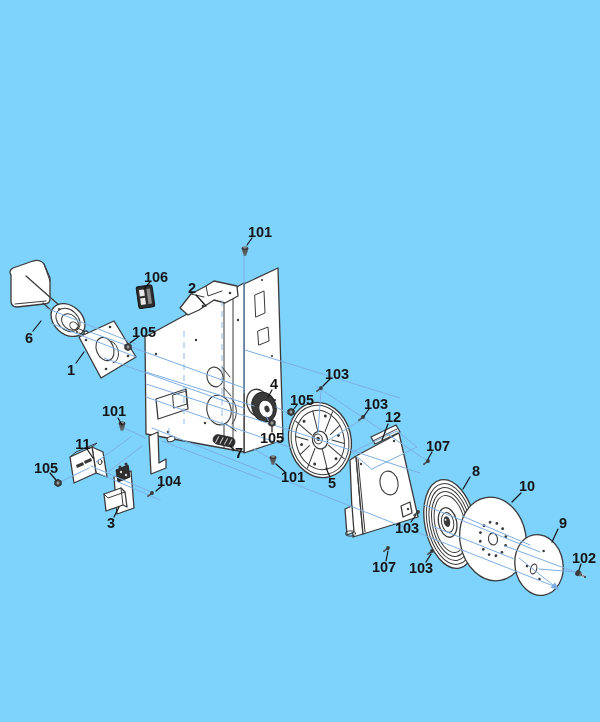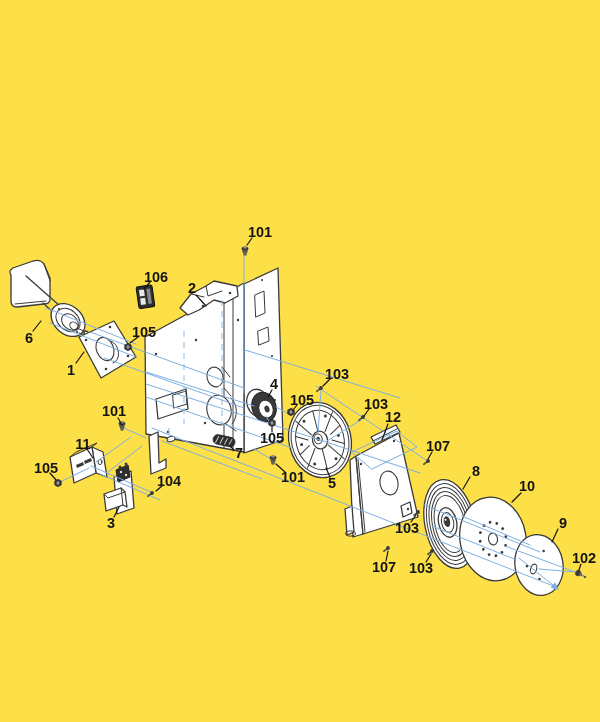--- a/index.html
+++ b/index.html
@@ -1,19 +1,19 @@
 <!DOCTYPE html>
 <html><head>
 <meta charset="utf-8">
 <style>
   html,body{margin:0;padding:0;background:#ffffff;}
   .canvas{
     position:relative;
     width:600px;height:722px;
-    background:#fde047;
+    background:#7dd3fc;
     font-family:"Liberation Sans",sans-serif;
     overflow:hidden;
   }
   svg{display:block;}
   .art{stroke:#3a3a3a;stroke-width:1.3;fill:#ffffff;stroke-linejoin:round;stroke-linecap:round;}
   .art-thin{stroke:#3a3a3a;stroke-width:1;fill:none;stroke-linecap:round;}
   .art-dark{stroke:#222;stroke-width:1;fill:#2e2e2e;stroke-linejoin:round;}
   .hole{stroke:#3a3a3a;stroke-width:1.1;fill:#ffffff;}
   .dot{fill:#3a3a3a;stroke:none;}
   .blue{stroke:#7dafe2;stroke-width:1;fill:none;stroke-linecap:round;}

